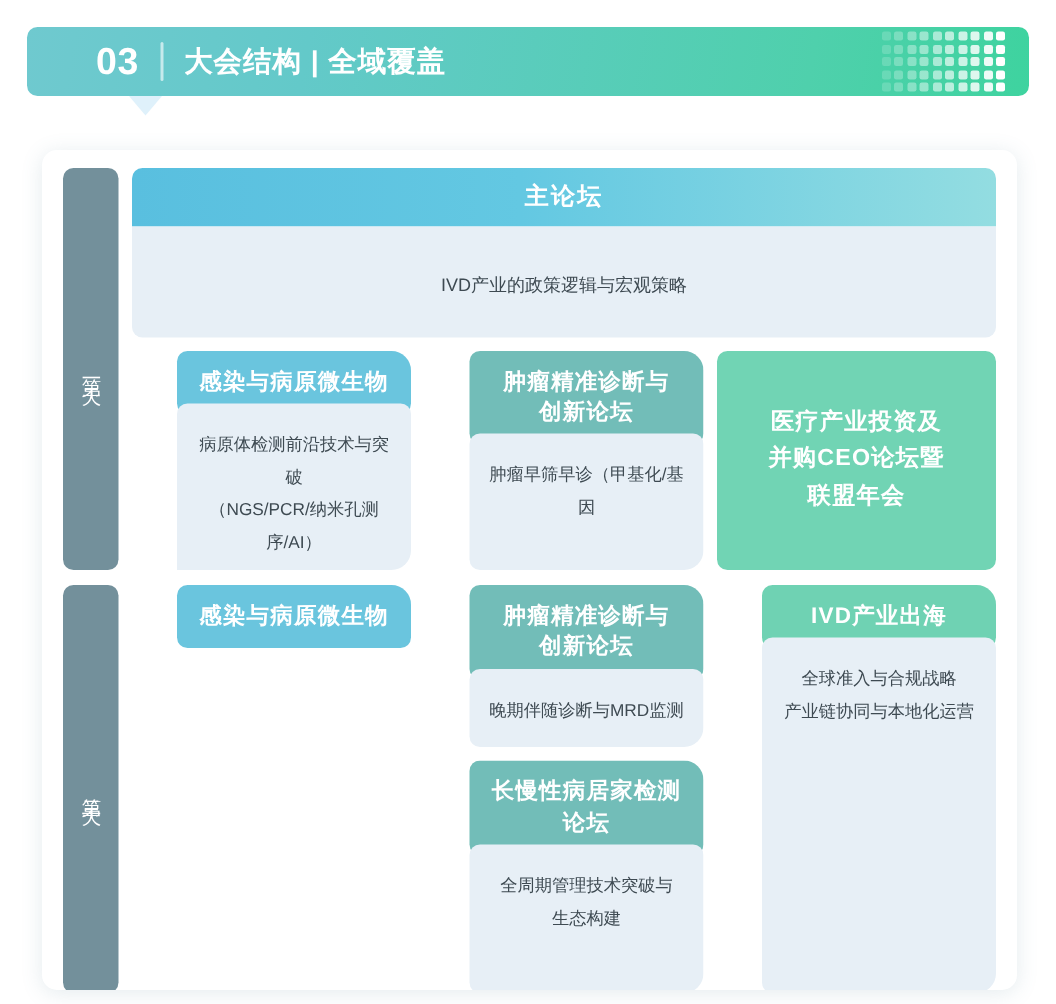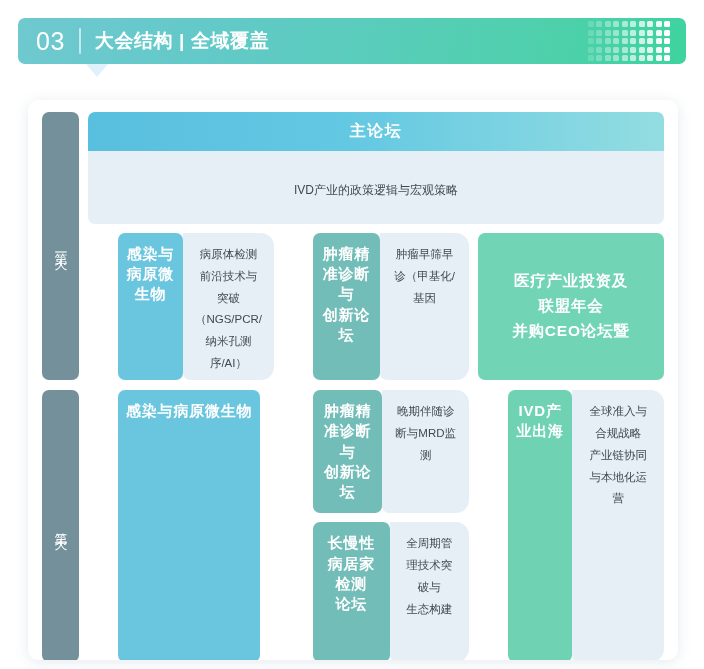--- a/index.html
+++ b/index.html
@@ -15,22 +15,22 @@
   .header-bar {
     position: relative;
     height: 46px;
     border-radius: 7px;
     background: linear-gradient(100deg, #6fc9cf 0%, #63c9c9 28%, #4fd0ac 78%, #3ed39f 100%);
     display: flex; align-items: center;
     padding-left: 18px;
     overflow: hidden;
   }
   .hdr-num {
-    color: #ffffff; font-size: 25px; font-weight: 400;
-    letter-spacing: 0.5px; line-height: 1;
+    color: #ffffff; font-size: 25px; font-weight: 700;
+    letter-spacing: 0.5px; line-height: 1; margin-left: 28px;
   }
   .hdr-sep {
     width: 2px; height: 26px; margin: 0 14px;
     background: rgba(255,255,255,0.62); border-radius: 1px;
   }
   .hdr-title {
     color: #ffffff; font-size: 19px; font-weight: 700; letter-spacing: 0.6px; text-align: center;
   }
   .dot-grid {
     position: absolute; right: 16px; top: 50%;
@@ -91,21 +91,21 @@
     font-size: 12px;
     text-align: center;
     padding: 31px 0;
     border-radius: 0 0 7px 7px;
   }
 
   
   .tracks { display: flex; gap: 9px; flex: 1 1 auto; min-height: 0; }
   .track-col { flex: 1 1 0; display: flex; flex-direction: column; gap: 9px; min-width: 0; }
 
-  .session { display: flex; flex-direction: row; border-radius: 13px; overflow: hidden; padding-left: 30px; }
+  .session { display: flex; flex-direction: column; border-radius: 13px; overflow: hidden; padding-left: 30px; }
   .session.grow { flex: 1 1 auto; }
   .session-head {
     color: #ffffff; font-weight: 700;
     font-size: 15px; letter-spacing: 0.8px;
     text-align: center;
     padding: 11px 8px;
     line-height: 1.35;
     border-radius: 7px;
   }
   .session-body {
@@ -223,22 +223,22 @@
               <div class="session-head" style="background: rgb(114, 189, 184);">肿瘤精准诊断与<br>创新论坛</div>
               <div class="session-body">
                 <span class="ln">肿瘤早筛早诊（甲基化/基因</span>
               </div>
             </div>
           </div>
           <div class="track-col">
             <div class="solid-block" style="background: rgb(113, 212, 180);">
               <div>
                 <span class="ln">医疗产业投资及</span>
+                <span class="ln">并购CEO论坛暨</span>
                 <span class="ln">联盟年会</span>
-                <span class="ln">并购CEO论坛暨</span>
               </div>
             </div>
           </div>
         </div>
       </div>
     </div>
     <div class="day-block" style="height: 272px;">
       <div class="day-label">第二天</div>
       <div class="day-body">
         <div class="tracks">

